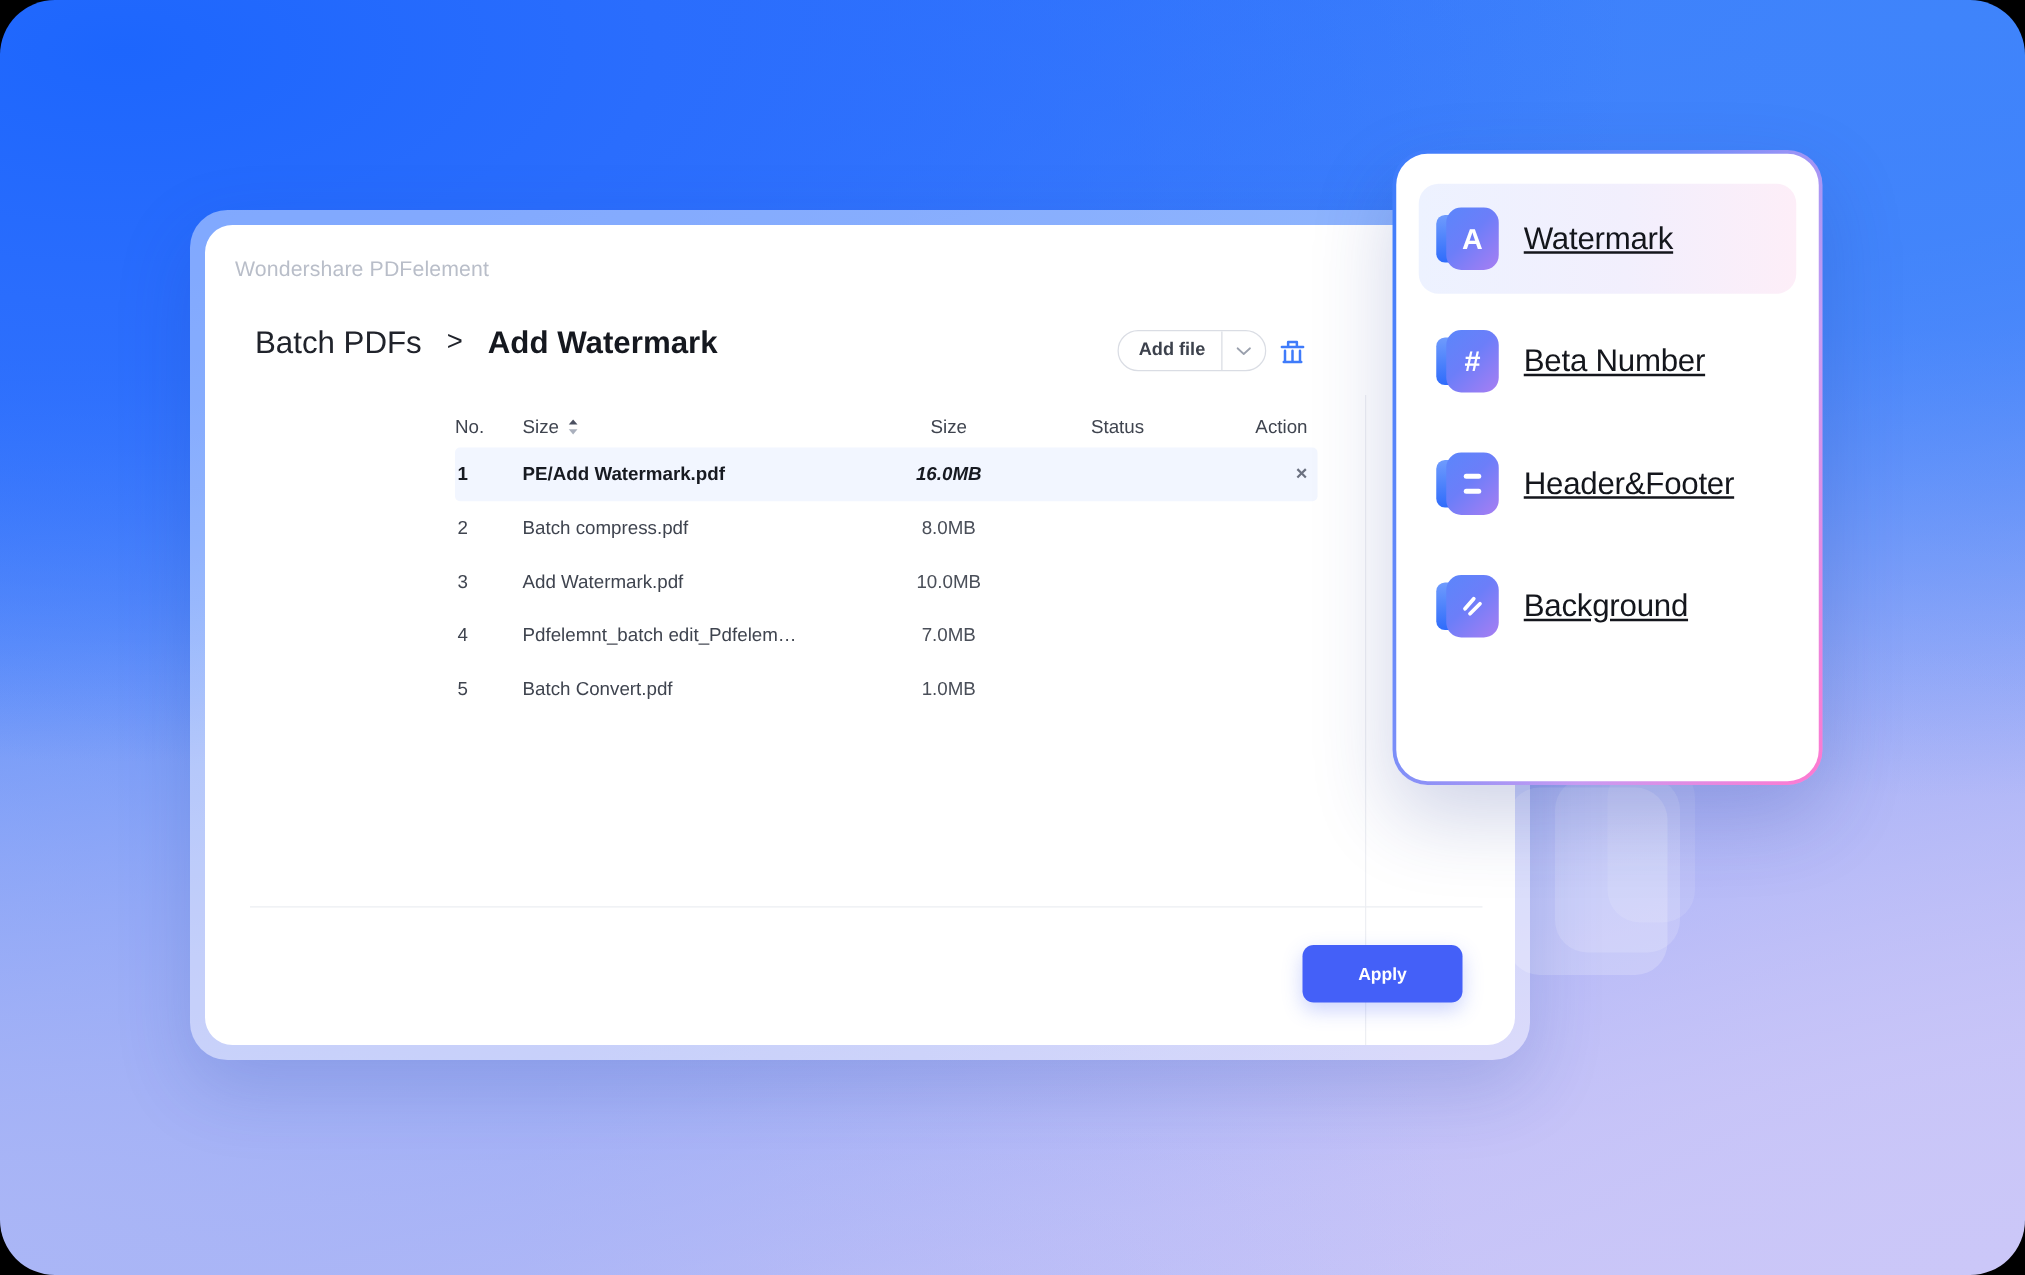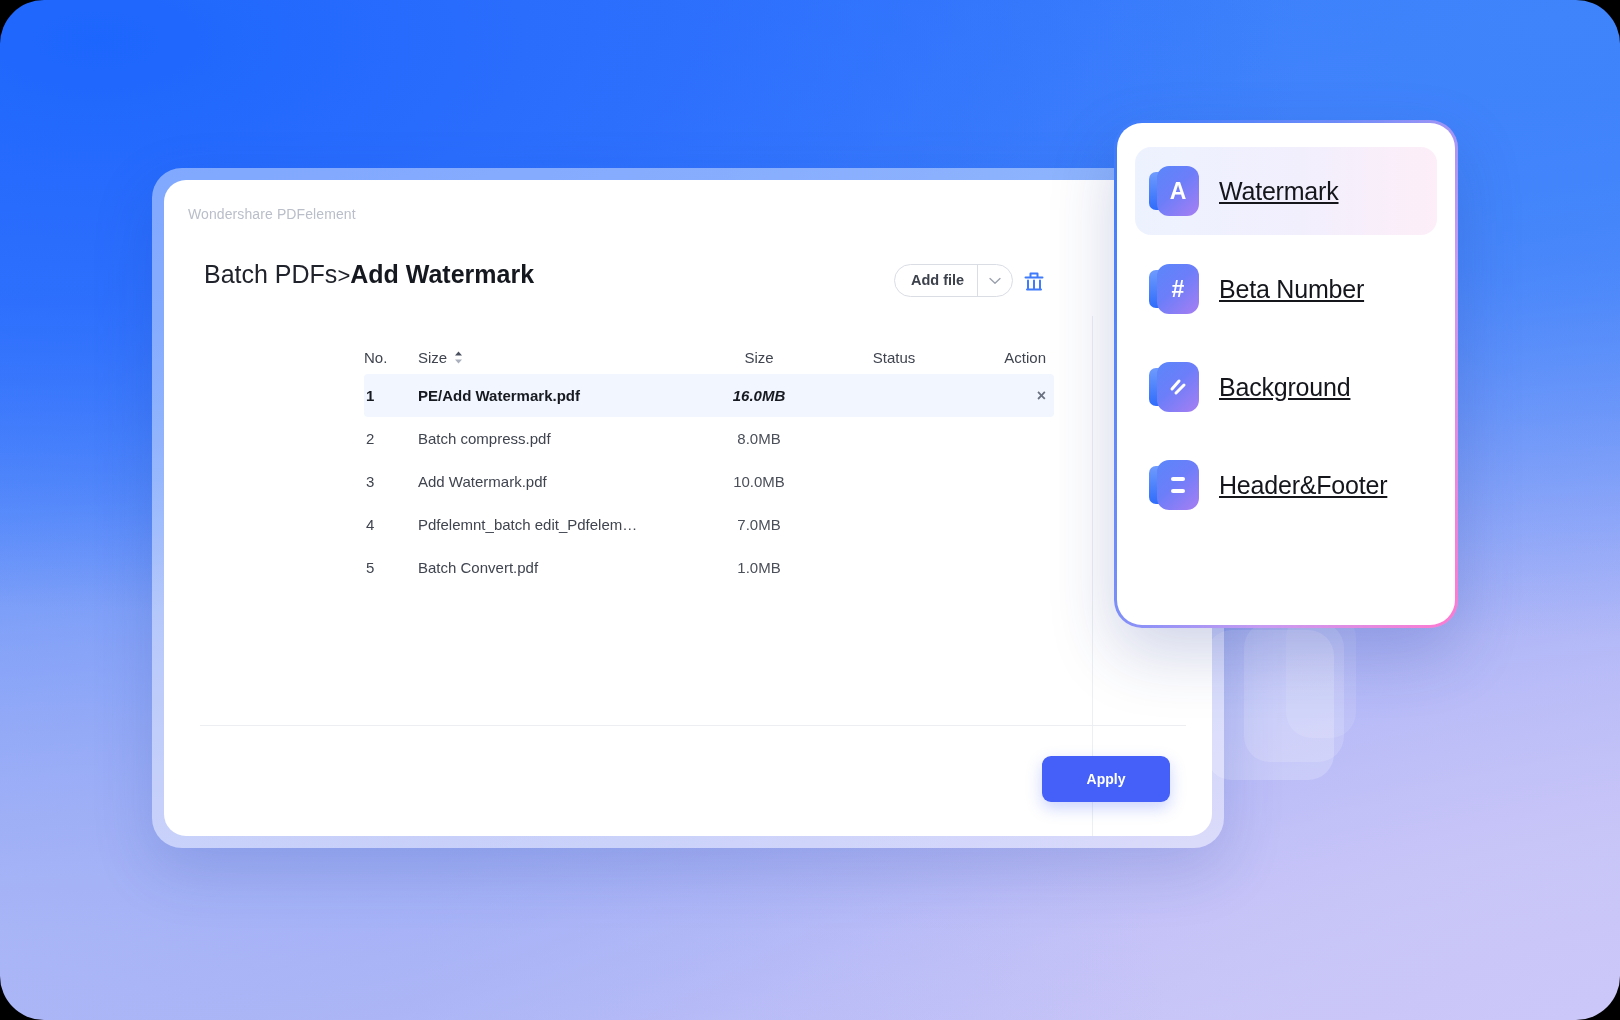--- a/index.html
+++ b/index.html
@@ -28,43 +28,43 @@
     position:absolute; left:152px; top:168px; width:1072px; height:680px;
     border-radius:30px; background:rgba(255,255,255,0.42);
     padding:12px;
     box-shadow:0 22px 60px rgba(30,60,160,0.18);
   }
   #winInner{
     width:100%; height:100%; background:#fff; border-radius:22px;
     position:relative; overflow:hidden;
   }
   .app-title{
-    position:absolute; left:24px; top:26px; font-size:14px; color:#b9bec9; letter-spacing:.1px;
+    position:absolute; left:24px; top:26px; font-size:17px; color:#b9bec9; letter-spacing:.1px;
   }
 
   .content{ position:absolute; left:0; top:60px; right:0; bottom:0; }
 
-  .breadcrumb{ position:absolute; left:40px; top:20px; display:flex; align-items:flex-end; gap:0; }
+  .breadcrumb{ position:absolute; left:40px; top:20px; display:flex; align-items:flex-start; gap:20px; }
   .bc-root{ font-size:25px; color:#20232b; }
   .bc-sep{ font-size:22px; color:#20232b; }
   .bc-cur{ font-size:25px; color:#15181f; font-weight:700; }
 
   .toolbar{ position:absolute; left:730px; top:24px; display:flex; align-items:center; gap:8px;font-weight:bold; }
   .addfile{
     display:flex; align-items:center; height:33px;
     border:1px solid #dadde4; border-radius:17px; background:#fff; overflow:hidden;
   }
   .addfile .lbl{ padding:0 13px 0 16px; font-size:14.5px; color:#3c414c; line-height:31px; }
   .addfile .div{ width:1px; height:31px; background:#dadde4; }
   .addfile .chev{ width:34px; height:31px; display:flex; align-items:center; justify-content:center; }
   .addfile .chev svg{ display:block; }
   .trash{ width:26px; height:26px; display:flex; align-items:center; justify-content:center; }
 
   
-  .tbl{ position:absolute; left:200px; top:100px; width:690px; }
+  .tbl{ position:absolute; left:200px; top:84px; width:690px; }
   .thead{ display:flex; align-items:center; height:34px; font-size:15px; color:#3f444f; }
   .c-no{ width:54px; text-align:left; }
   .c-name{ flex:1; display:flex; align-items:center; gap:7px; }
   .c-size{ width:150px; text-align:center; }
   .c-status{ width:120px; text-align:center; }
   .c-act{ width:100px; text-align:right; padding-right:8px; }
   .sorter{ display:inline-flex; flex-direction:column; gap:2px; }
 
   .trow{ display:flex; align-items:center; height:43px; font-size:15px; color:#3f444f; border-radius:4px; }
   .trow.sel{ background:#f2f6ff; font-weight:700; color:#171a21; }
@@ -280,37 +280,37 @@
           <span class="body">#</span>
         </span>
         <span class="mlabel">Beta Number</span>
       </div>
 
       <div class="mitem">
         <span class="micon">
           <span class="tab"></span>
           <span class="body">
             <svg width="26" height="26" viewBox="0 0 26 26">
+              <rect x="6" y="5" width="14" height="4" rx="2" fill="#fff"></rect>
+              <rect x="6" y="17" width="14" height="4" rx="2" fill="#fff"></rect>
+            </svg>
+          </span>
+        </span>
+        <span class="mlabel">Header&amp;Footer</span>
+      </div>
+
+      <div class="mitem">
+        <span class="micon">
+          <span class="tab"></span>
+          <span class="body">
+            <svg width="26" height="26" viewBox="0 0 26 26">
               <path d="M7 15 L14 7" stroke="#fff" stroke-width="3" stroke-linecap="round"></path>
               <path d="M11 19 L19 11" stroke="#fff" stroke-width="3" stroke-linecap="round"></path>
             </svg>
           </span>
         </span>
         <span class="mlabel">Background</span>
       </div>
 
-      <div class="mitem">
-        <span class="micon">
-          <span class="tab"></span>
-          <span class="body">
-            <svg width="26" height="26" viewBox="0 0 26 26">
-              <rect x="6" y="5" width="14" height="4" rx="2" fill="#fff"></rect>
-              <rect x="6" y="17" width="14" height="4" rx="2" fill="#fff"></rect>
-            </svg>
-          </span>
-        </span>
-        <span class="mlabel">Header&amp;Footer</span>
-      </div>
-
     </div>
   </div>
 
 </div>
 
 </body></html>

